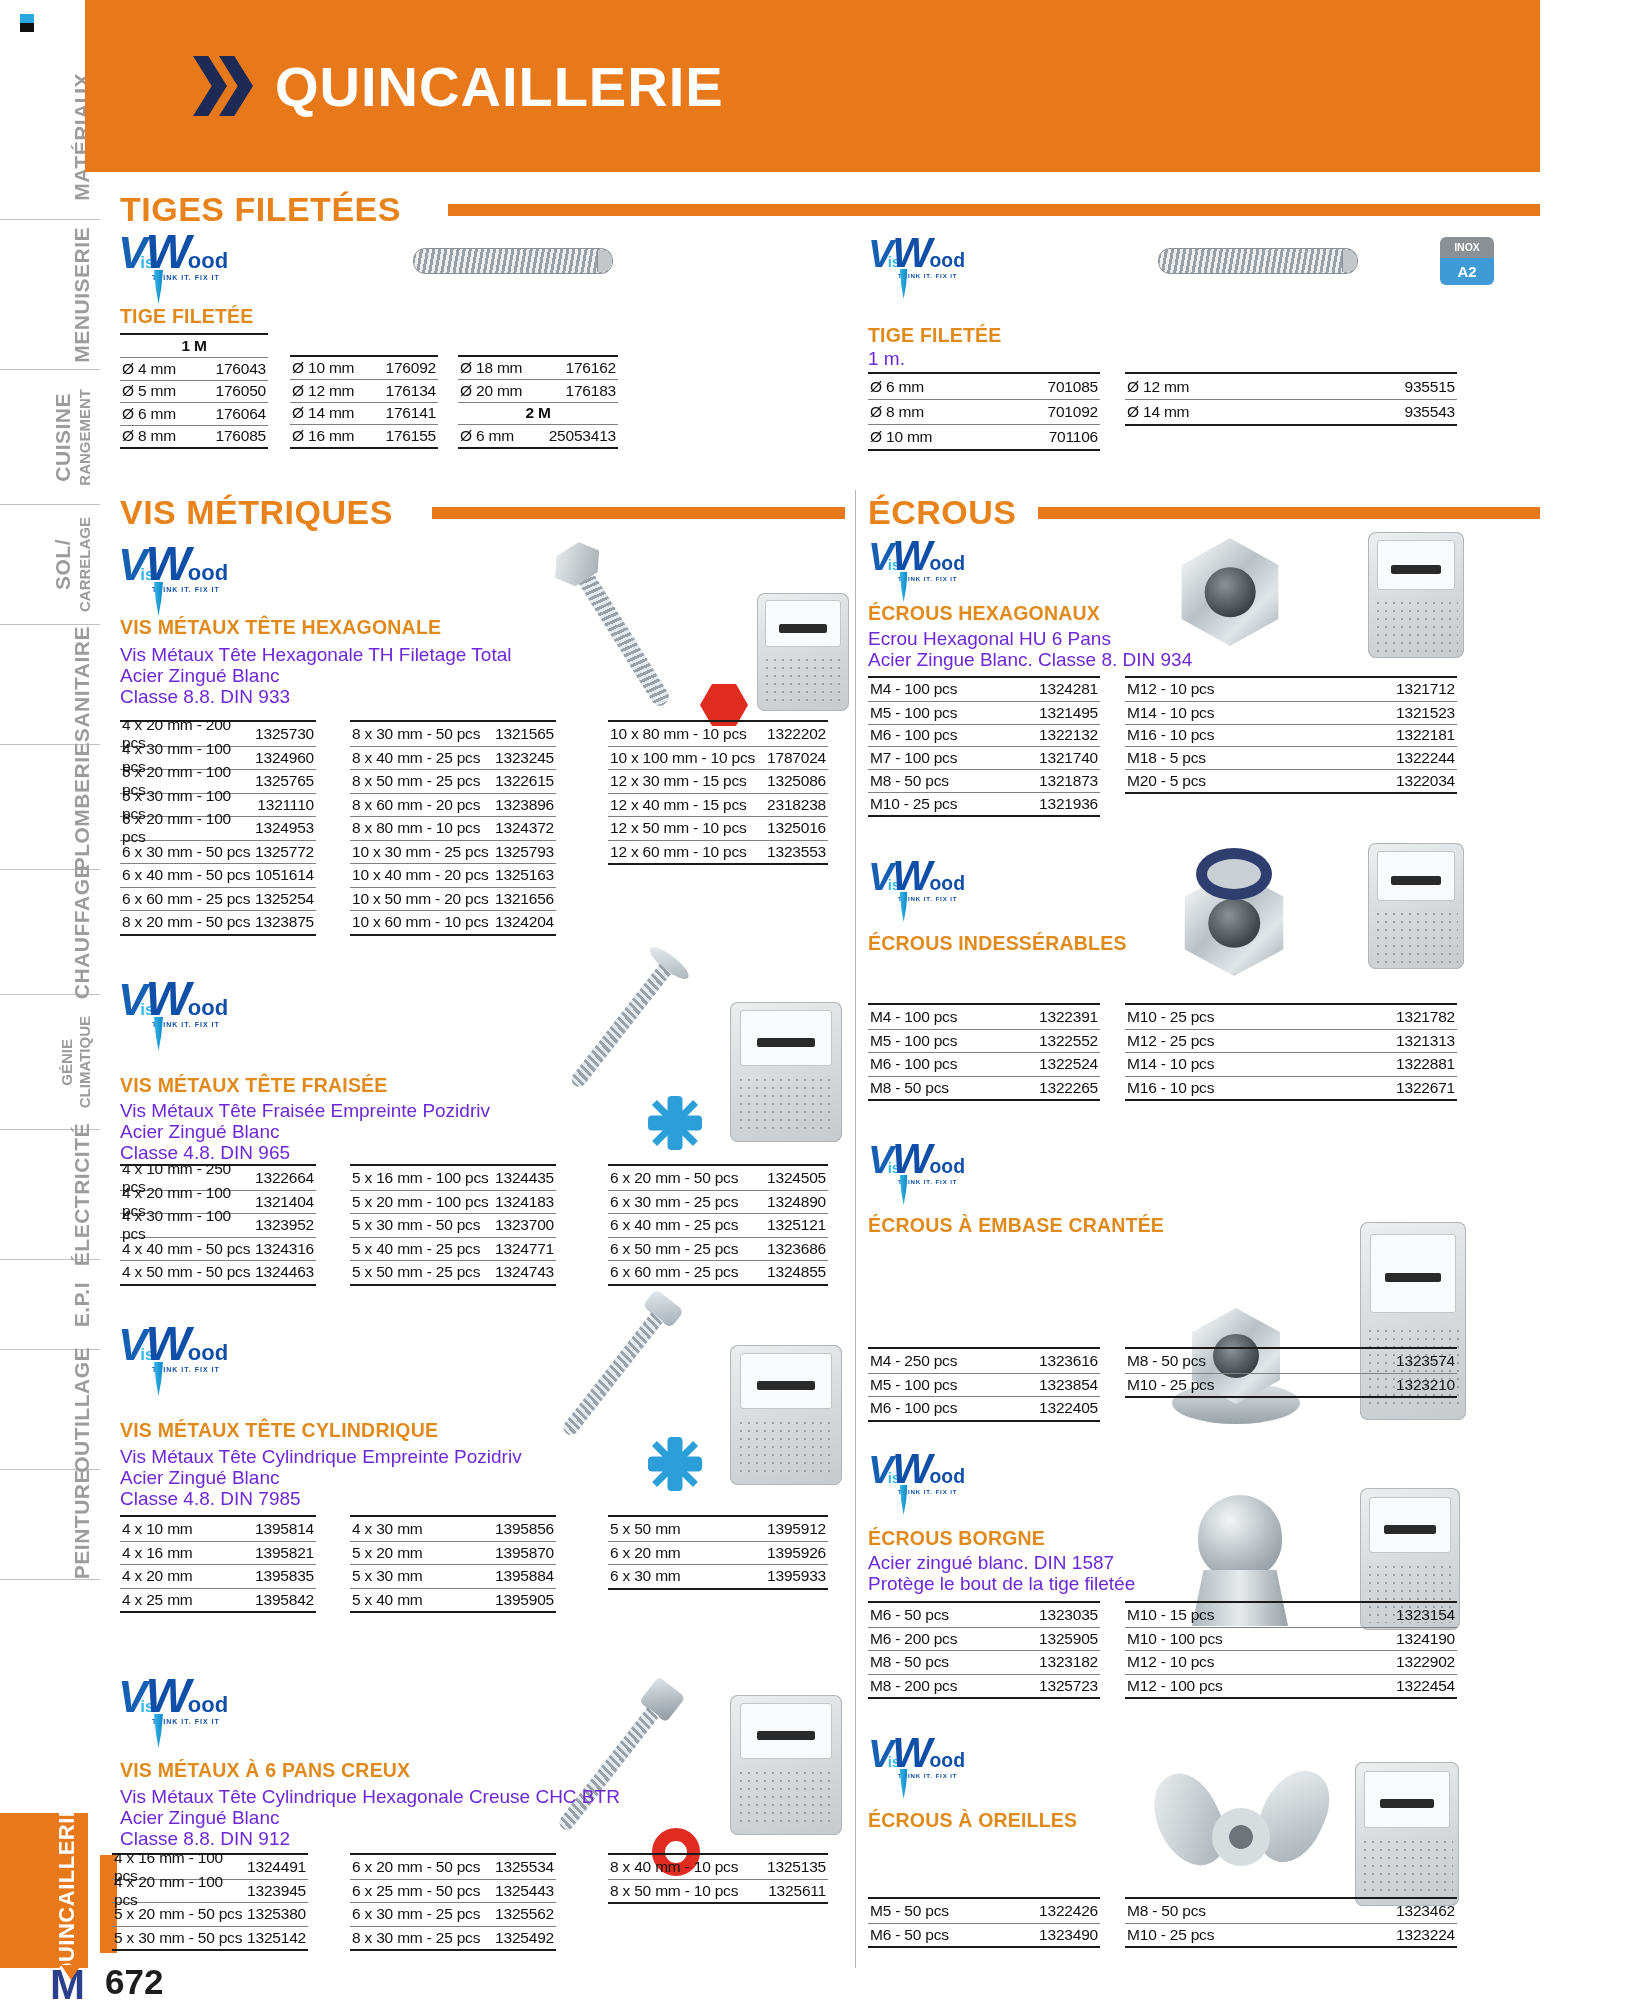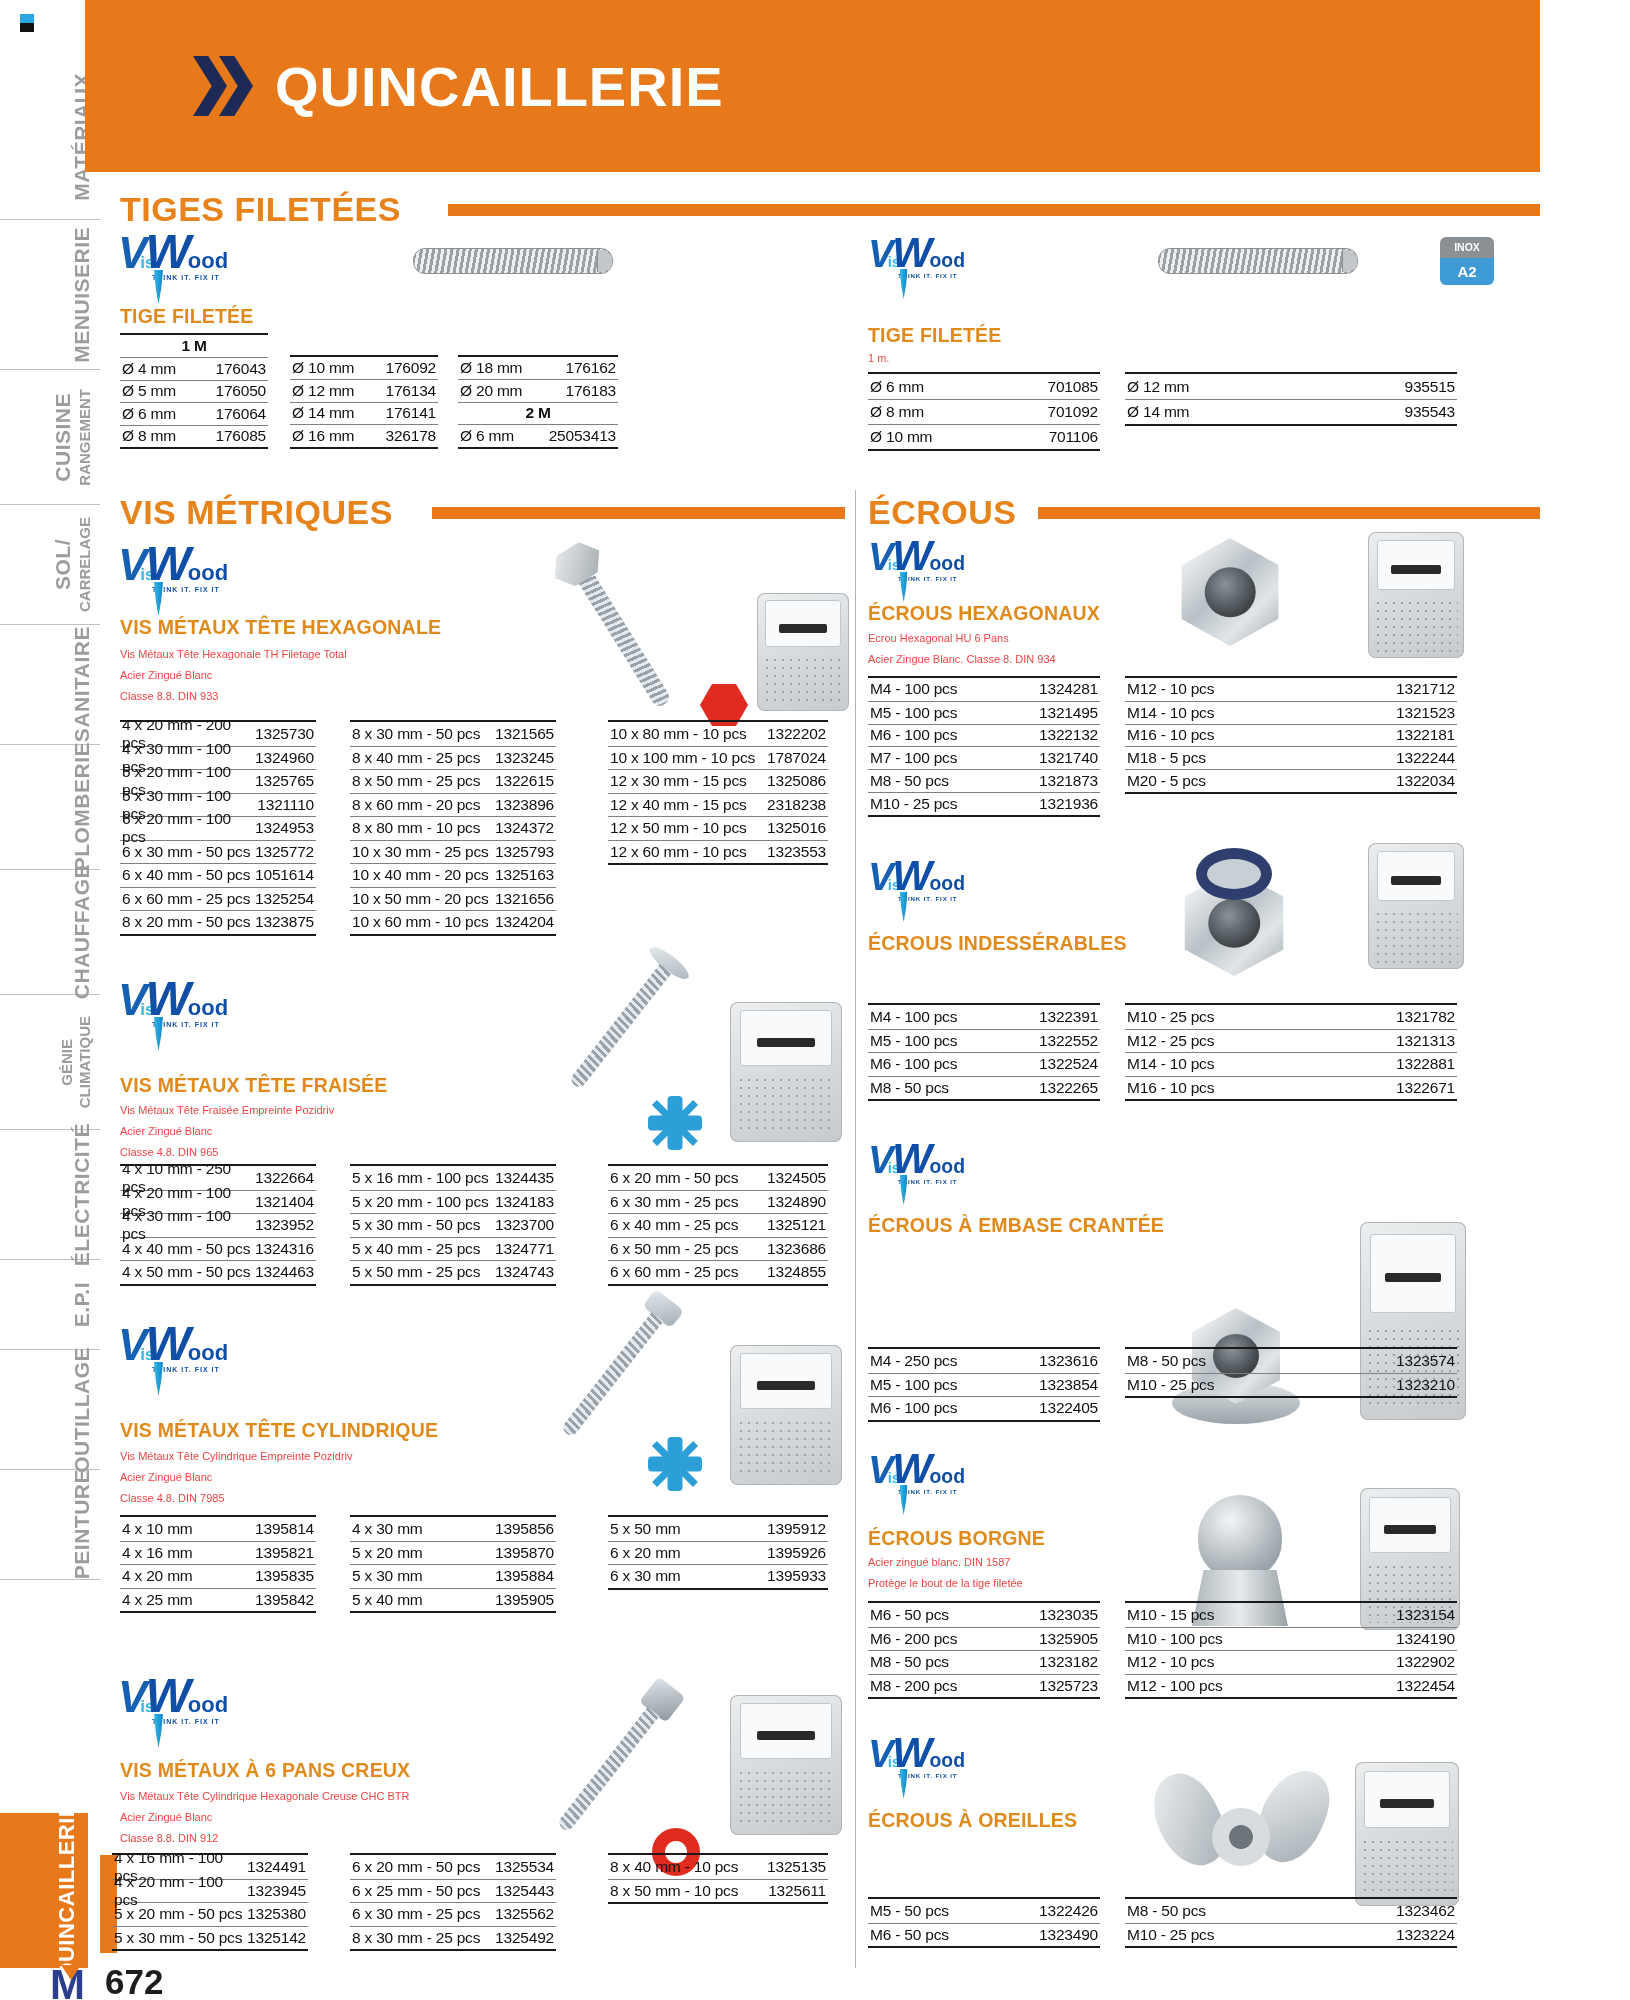--- a/index.html
+++ b/index.html
@@ -48,21 +48,21 @@
   .lis { font-weight:900; font-size:17px; color:#35B8E8; margin-left:-7px; }
   .lw  { font-style:italic; font-weight:900; font-size:48px; color:#0F4FA8; margin-left:-9px; }
   .lood{ font-weight:900; font-size:22px; color:#0F4FA8; margin-left:-3px; }
   .ltag{ font-size:7px; font-weight:700; color:#0F4FA8; letter-spacing:1px; padding-left:34px; margin-top:-2px; }
   .lscrew { position:absolute; left:36px; top:42px; width:9px; height:34px;
             background:linear-gradient(90deg,#35B8E8,#0F86C8);
             clip-path:polygon(0 0,100% 0,80% 55%,50% 100%,20% 55%); }
 
   
   .ptitle { position:absolute; color:#E08A1C; font-weight:800; font-size:19.5px; letter-spacing:.2px; }
-  .desc { position:absolute; font-size:11px; line-height:21px; color:#ef4444; white-space:pre-line; }
+  .desc { position:absolute; font-size:19px; line-height:21px; color:#6d28d9; white-space:pre-line; }
 
   
   .tcol { position:absolute; border-top:2px solid #1a1a1a; border-bottom:2px solid #1a1a1a; --rh:23.5px; }
   .trow { display:flex; justify-content:space-between; align-items:center;
           height:var(--rh); font-size:15.5px; letter-spacing:-0.2px; color:#111; padding:0 2px; }
   .trow + .trow { border-top:1px solid #808080; }
   .trow.thead { justify-content:center; font-weight:700; }
   .tref { font-weight:400; }
 
   
@@ -243,21 +243,21 @@
       <div class="trow">
         <span class="tlabel">Ø 12 mm</span>
         <span class="tref">176134</span>
       </div>
       <div class="trow">
         <span class="tlabel">Ø 14 mm</span>
         <span class="tref">176141</span>
       </div>
       <div class="trow">
         <span class="tlabel">Ø 16 mm</span>
-        <span class="tref">326178</span>
+        <span class="tref">176155</span>
       </div>
     </div>
   <div class="tcol" style="left:458px;top:355px;width:160px;--rh:22.4px">
       <div class="trow">
         <span class="tlabel">Ø 18 mm</span>
         <span class="tref">176162</span>
       </div>
       <div class="trow">
         <span class="tlabel">Ø 20 mm</span>
         <span class="tref">176183</span>

